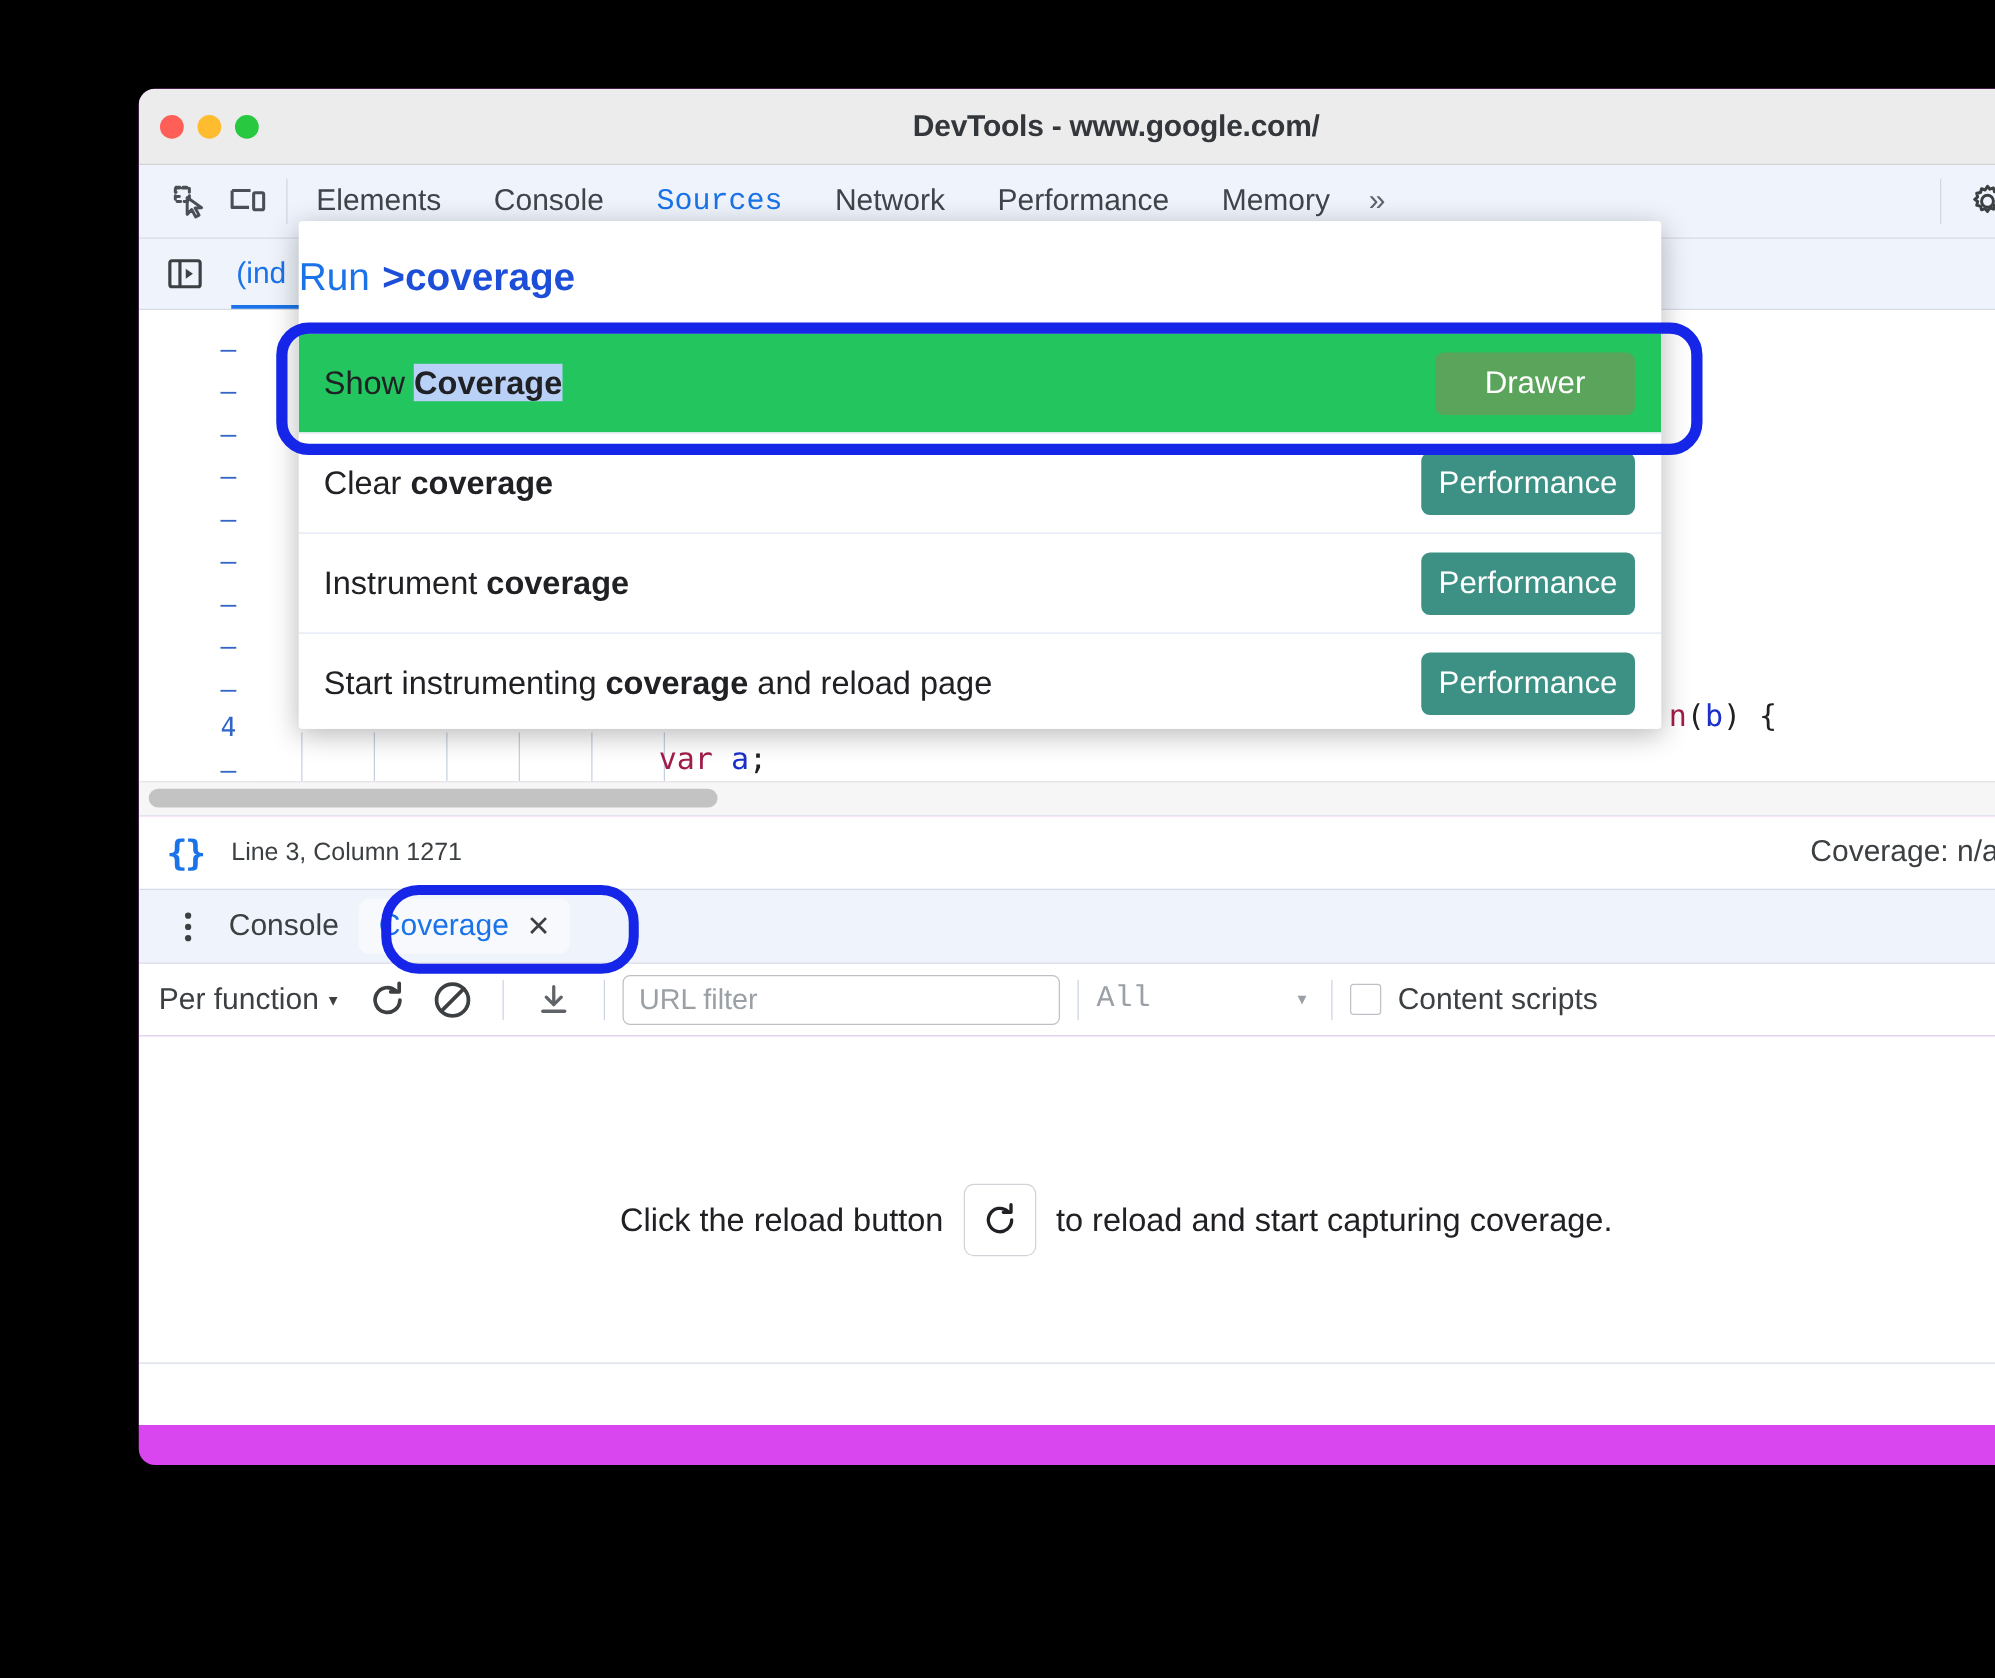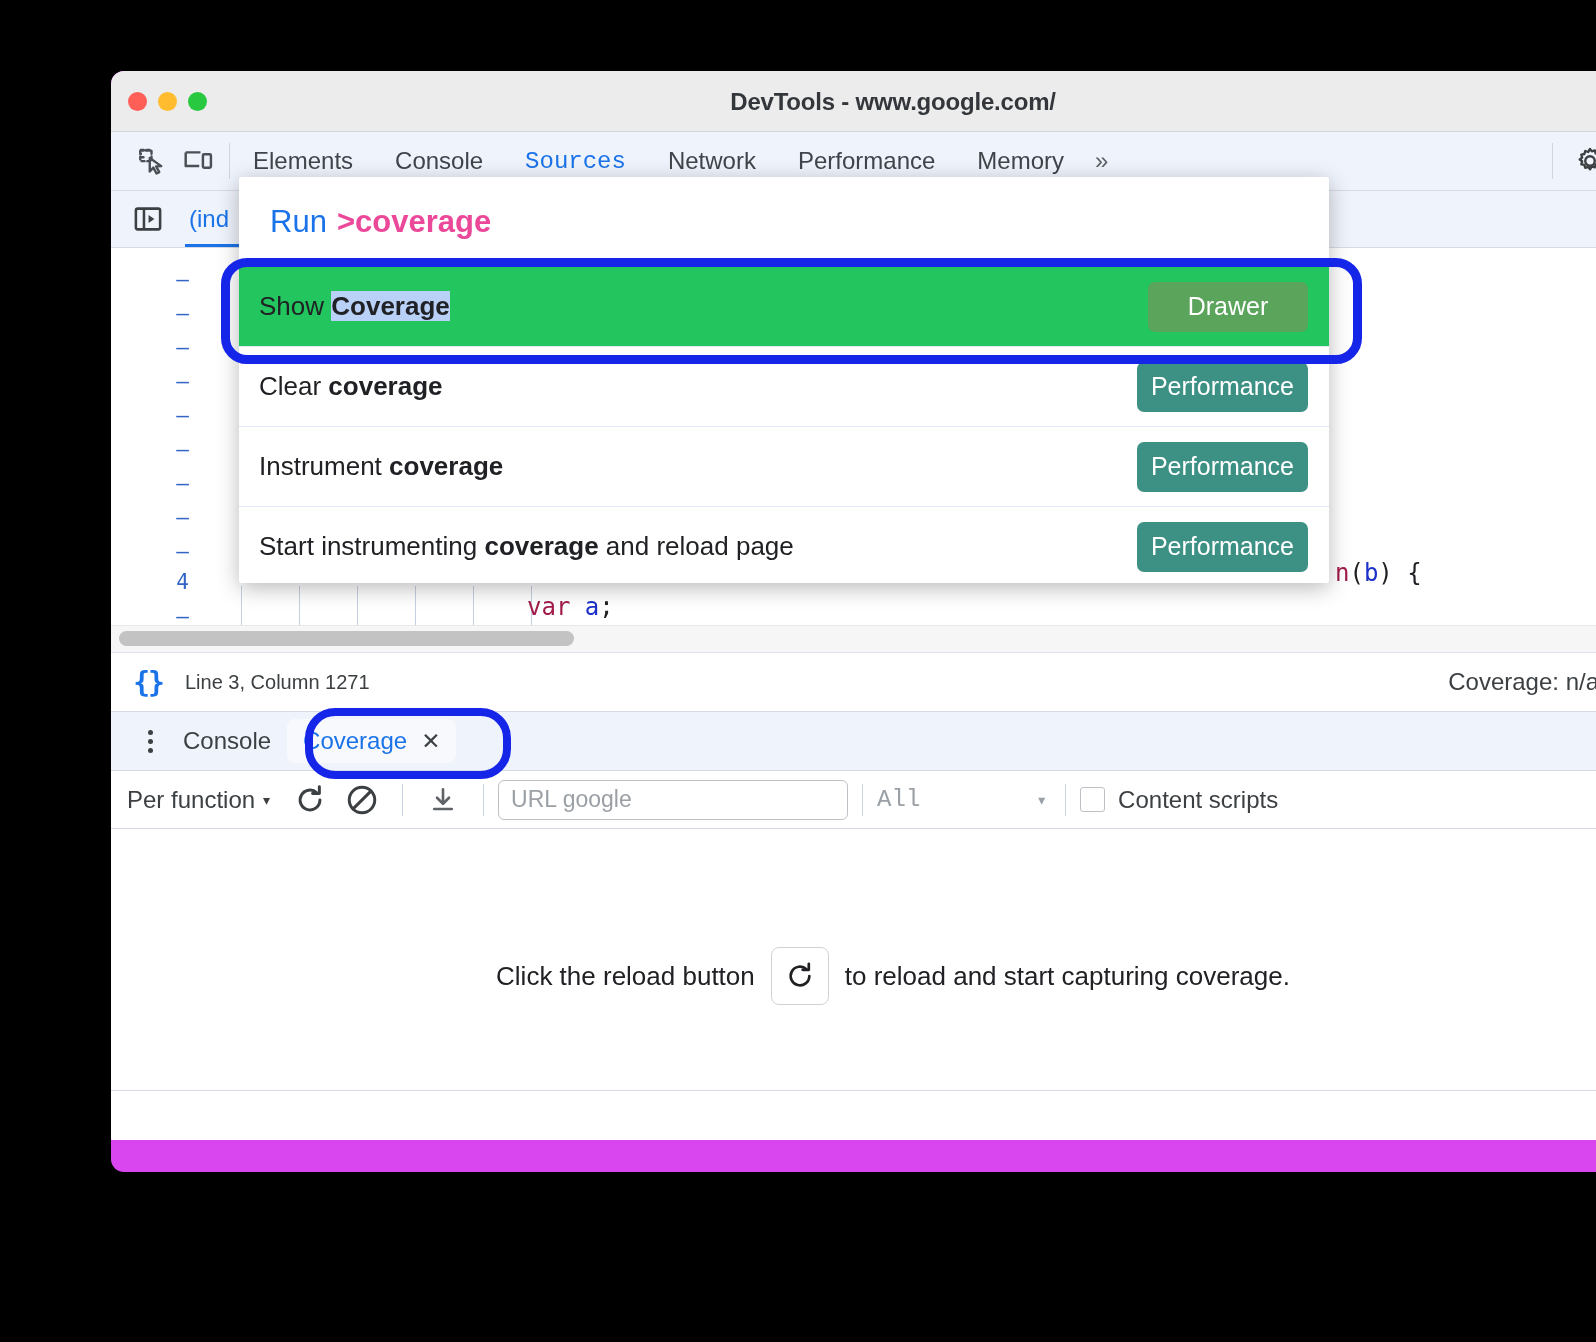--- a/index.html
+++ b/index.html
@@ -286,26 +286,25 @@
     width: 1090px; height: 406px;
     background: #ffffff;
     border-radius: 3px;
     box-shadow: 0 5px 22px rgba(0,0,0,.28);
     overflow: hidden;
     z-index: 30;
   }
   .palette-query {
     height: 89px;
     display: flex; align-items: center;
-    padding-left: 31px;
     font-size: 31px;
     background: #fff;
   }
   .q-run { color: #1a73e8; }
-  .q-text { color: #ec4899; font-weight: bold; margin-left: 10px; }
+  .q-text { color: #1d4ed8; font-weight: bold; margin-left: 10px; }
   .p-row {
     position: relative;
     height: 79px;
     display: flex; align-items: center;
     border-top: 1px solid #e2e8f5;
     padding: 0 0 0 20px;
     background: #fff;
   }
   .p-row.selected { background: #22c55e; border-top-color: #c6c6c6; }
   .p-label {
@@ -507,21 +506,21 @@
       <div class="vline"></div>
       <div class="cov-btn">
         <svg width="30" height="30" viewBox="0 0 24 24">
           <path d="M12 3.5 L12 14.5" stroke="#5f6368" stroke-width="2.1" stroke-linecap="round"></path>
           <path d="M7.2 10.2 L12 15 L16.8 10.2" fill="none" stroke="#5f6368" stroke-width="2.1" stroke-linecap="round" stroke-linejoin="round"></path>
           <path d="M5 19.2 L19 19.2" stroke="#5f6368" stroke-width="2.1" stroke-linecap="round"></path>
         </svg>
       </div>
       <div class="vline"></div>
       <div class="url-filter">
-        <span>URL google</span>
+        <span>URL filter</span>
       </div>
       <div class="vline"></div>
       <div class="type-select">
         <span>All</span>
         <span class="caret2">▾</span>
       </div>
       <div class="vline"></div>
       <div class="checkline">
         <span class="checkbox"></span>
         <span class="checklabel">Content scripts</span>

